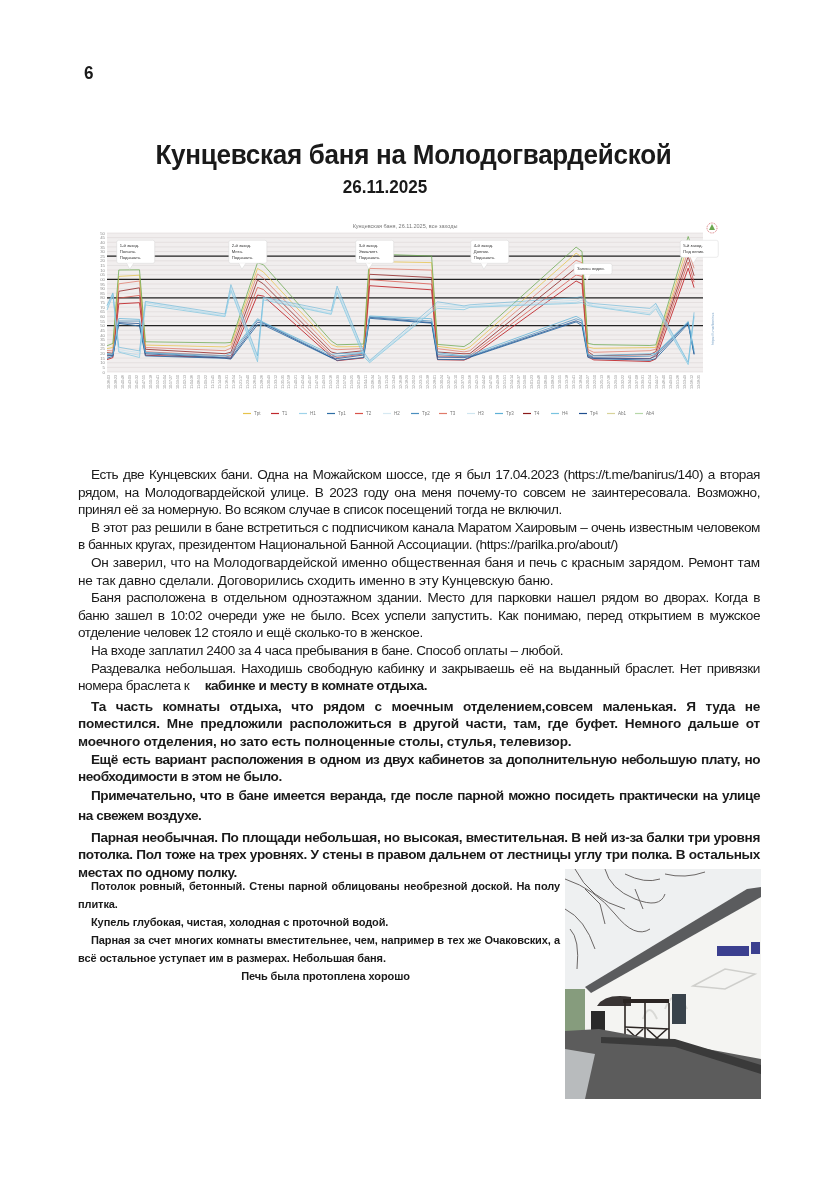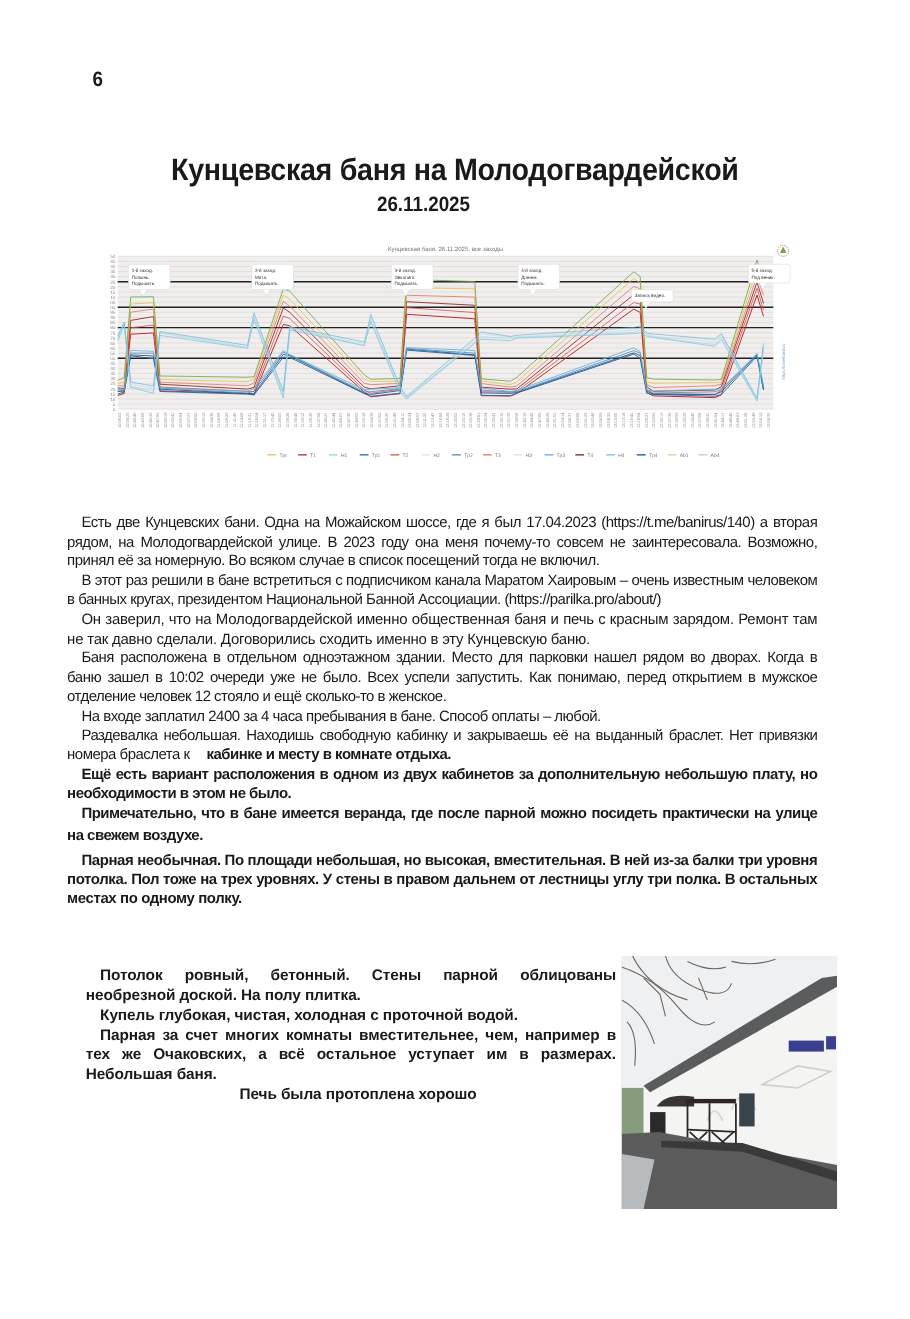--- a/index.html
+++ b/index.html
@@ -2,27 +2,27 @@
 <html><head>
 <meta charset="utf-8">
 <style>
   html, body { margin: 0; padding: 0; background: #ffffff; }
   body { width: 827px; height: 1199px; position: relative; overflow: hidden; font-family: "Liberation Sans", sans-serif; color: #1a1a1a; }
   .page-number { position: absolute; left: 84px; top: 62px; font-size: 19px; font-weight: bold; font-family: "Liberation Sans", sans-serif; transform: scaleX(0.9); transform-origin: left; }
   .title { position: absolute; left: 0; width: 827px; top: 139px; text-align: center; font-size: 28px; font-weight: bold; letter-spacing: -0.3px; transform: scaleX(0.93); }
   .date { position: absolute; left: 0; width: 770px; top: 176px; text-align: center; font-size: 19px; font-weight: bold; transform: scaleX(0.9); }
   .chart-wrap { position: absolute; left: 93px; top: 220px; width: 628px; height: 200px; background: #ffffff; }
   .chart-wrap svg { display: block; }
-  .body-text { position: absolute; left: 61px; top: 466px; width: 682px; font-size: 13.6px; line-height: 17.6px; }
+  .body-text { position: absolute; left: 78px; top: 466px; width: 682px; font-size: 13.6px; line-height: 17.6px; }
   .body-text p { margin: 0; text-indent: 13px; text-align: justify; transform-origin: left; }
   .narrow { font-stretch: condensed; letter-spacing: -0.45px; }
   .bold { font-weight: bold; letter-spacing: -0.2px; }
   .b { font-weight: bold; margin-left: 12px; }
   .gap { margin-top: 3px !important; }
-  .wrap-text { position: absolute; left: 78px; top: 877px; width: 482px; font-size: 14px; line-height: 18px; font-weight: bold; letter-spacing: -0.1px; }
+  .wrap-text { position: absolute; left: 78px; top: 877px; width: 482px; font-size: 11px; line-height: 18px; font-weight: bold; letter-spacing: -0.1px; }
   .wrap-text p { margin: 0; text-indent: 13px; text-align: justify; }
   .photo { position: absolute; left: 565px; top: 869px; width: 196px; height: 230px; overflow: hidden; background: #dcdcdc; }
 </style>
 </head>
 <body>
 
 <div class="page-number">6</div>
 <div class="title">Кунцевская баня на Молодогвардейской</div>
 <div class="date">26.11.2025</div>
 
@@ -259,20 +259,21 @@
     </svg>
 </div>
 
 <div class="body-text">
   <p class="narrow">Есть две Кунцевских бани. Одна на Можайском шоссе, где я был 17.04.2023 (https://t.me/banirus/140) а вторая рядом, на Молодогвардейской улице. В 2023 году она меня почему-то совсем не заинтересовала. Возможно, принял её за номерную. Во всяком случае в список посещений тогда не включил.</p>
   <p class="narrow">В этот раз решили в бане встретиться с подписчиком канала Маратом Хаировым – очень известным человеком в банных кругах, президентом Национальной Банной Ассоциации. (https://parilka.pro/about/)</p>
   <p style="letter-spacing:-0.2px">Он заверил, что на Молодогвардейской именно общественная баня и печь с красным зарядом. Ремонт там не так давно сделали. Договорились сходить именно в эту Кунцевскую баню.</p>
   <p class="narrow">Баня расположена в отдельном одноэтажном здании. Место для парковки нашел рядом во дворах. Когда в баню зашел в 10:02 очереди уже не было. Всех успели запустить. Как понимаю, перед открытием в мужское отделение человек 12 стояло и ещё сколько-то в женское.</p>
   <p class="narrow">На входе заплатил 2400 за 4 часа пребывания в бане. Способ оплаты – любой.</p>
   <p class="narrow"><span>Раздевалка небольшая. Находишь свободную кабинку и закрываешь её на выданный браслет. Нет привязки номера браслета к </span><span class="b">кабинке и месту в комнате отдыха.</span></p>
+  <p class="bold gap">Та часть комнаты отдыха, что рядом с моечным отделением,совсем маленькая. Я туда не поместился. Мне предложили расположиться в другой части, там, где буфет. Немного дальше от моечного отделения, но зато есть полноценные столы, стулья, телевизор.</p>
   <p class="bold" style="letter-spacing:-0.45px">Ещё есть вариант расположения в одном из двух кабинетов за дополнительную небольшую плату, но необходимости в этом не было.</p>
   <p class="bold" style="letter-spacing:-0.45px; line-height:20px">Примечательно, что в бане имеется веранда, где после парной можно посидеть практически на улице на свежем воздухе.</p>
   <p class="bold gap" style="letter-spacing:-0.35px">Парная необычная. По площади небольшая, но высокая, вместительная. В ней из-за балки три уровня потолка. Пол тоже на трех уровнях. У стены в правом дальнем от лестницы углу три полка. В остальных местах по одному полку.</p>
 </div>
 
 <div class="wrap-text">
   <p>Потолок ровный, бетонный. Стены парной облицованы необрезной доской. На полу плитка.</p>
   <p>Купель глубокая, чистая, холодная с проточной водой.</p>
   <p>Парная за счет многих комнаты вместительнее, чем, например в тех же Очаковских, а всё остальное уступает им в размерах. Небольшая баня.</p>
   <p style="text-align:center">Печь была протоплена хорошо</p>

